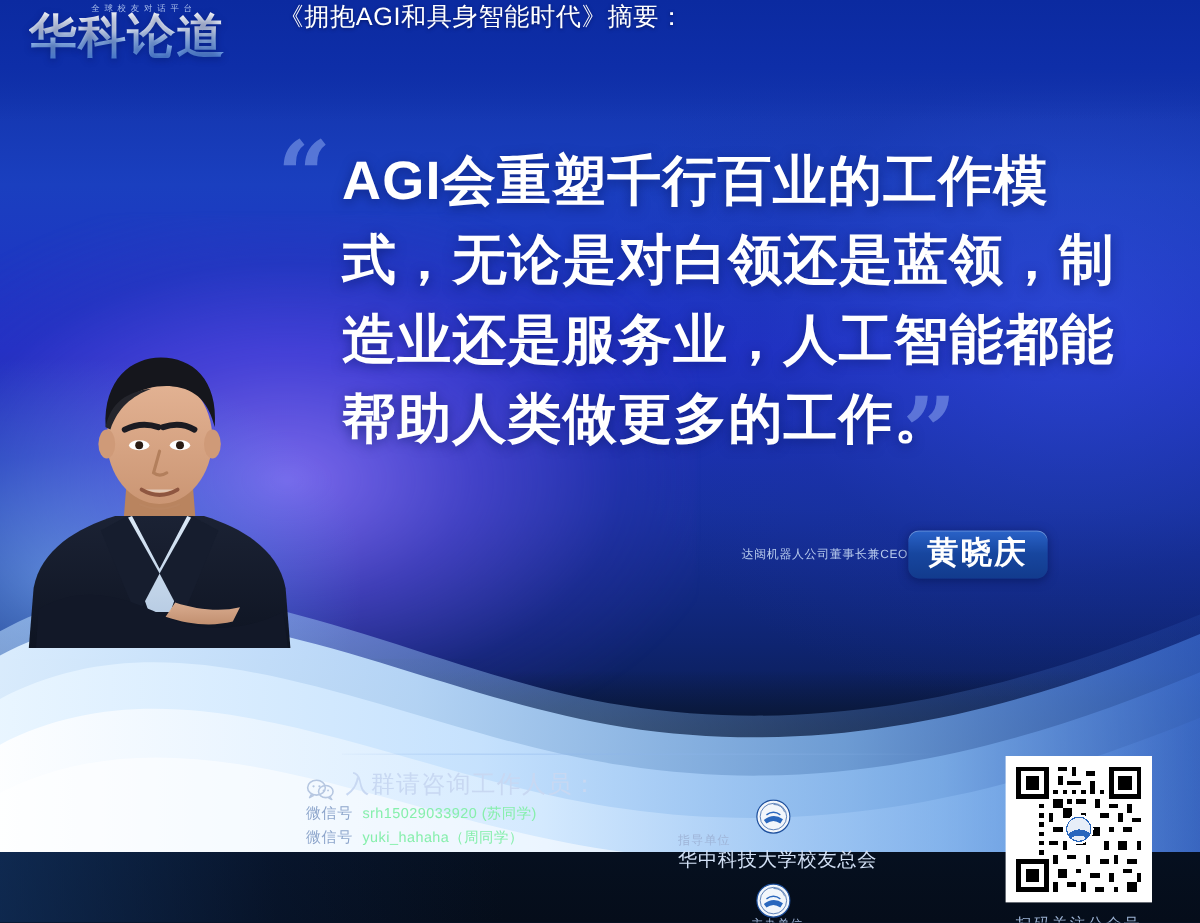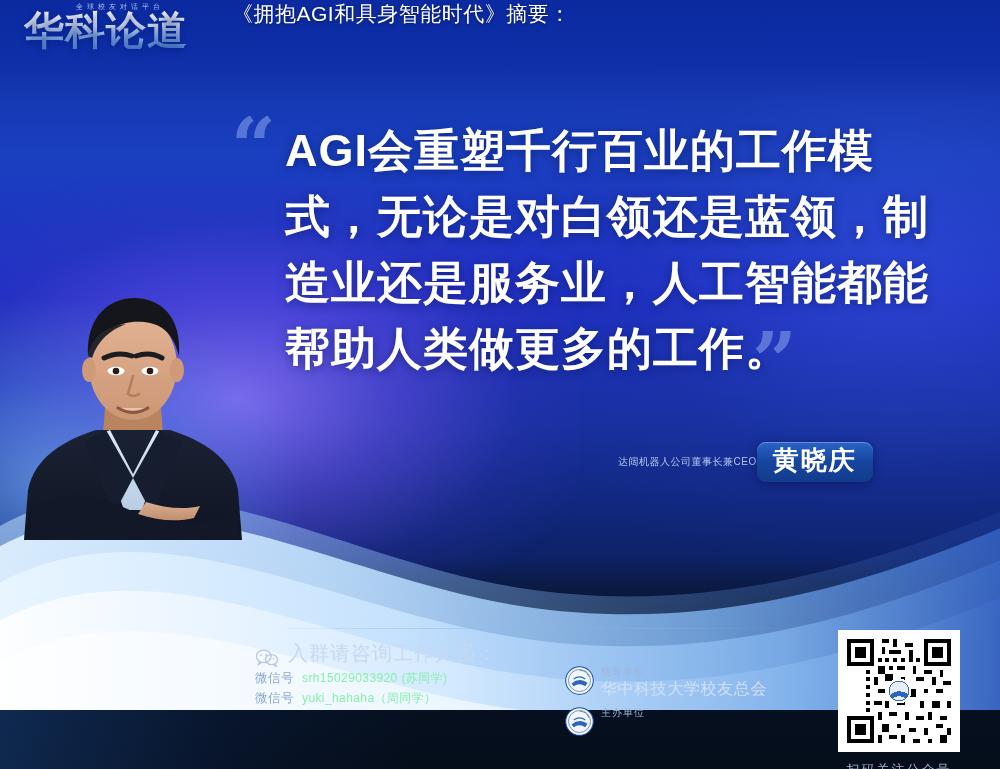--- a/index.html
+++ b/index.html
@@ -99,21 +99,21 @@
     background:linear-gradient(90deg,rgba(120,160,220,.05) 0%,rgba(140,180,235,.42) 22%,rgba(140,180,235,.30) 75%,rgba(120,160,220,.03) 100%);}
   .footer{position:absolute;left:255px;top:640px;width:560px;}
   .f-head{display:flex;align-items:flex-end;}
   .wechat-icon{width:24px;height:18px;margin-right:9px;opacity:.72;}
   .f-title{color:#c8d8f2;font-size:20px;letter-spacing:1px;}
   .contact-row{display:flex;align-items:baseline;margin-top:3px;}
   .contact-label{color:#8ea6cc;font-size:12.5px;margin-right:8px;letter-spacing:.5px;}
   .contact-value{color:#86efac;font-size:12px;letter-spacing:.4px;}
 
   .orgs{position:absolute;left:565px;top:666px;}
-  .org-row{display:flex;margin-bottom:9px;}
+  .org-row{display:flex;align-items:center;margin-bottom:9px;flex-direction:column;}
   .org-seal{width:29px;height:29px;margin-right:7px;flex:0 0 auto;}
   .org-text{display:flex;flex-direction:column;}
   .org-kicker{font-size:10px;color:#9fb5d8;letter-spacing:1px;line-height:1.25;font-family:Liberation Serif, serif;}
   .org-name{font-size:16px;color:#d2e0f5;letter-spacing:.6px;line-height:1.2;}
 
   .qr-block{position:absolute;left:833px;top:630px;width:132px;text-align:center;}
   .qr-img{width:122px;height:122px;background:#fff;padding:5px;box-sizing:border-box;display:block;margin:0 auto;}
   .qr-caption{margin-top:9px;font-size:13px;color:#9db3d4;letter-spacing:2px;}
 </style>
 </head>

